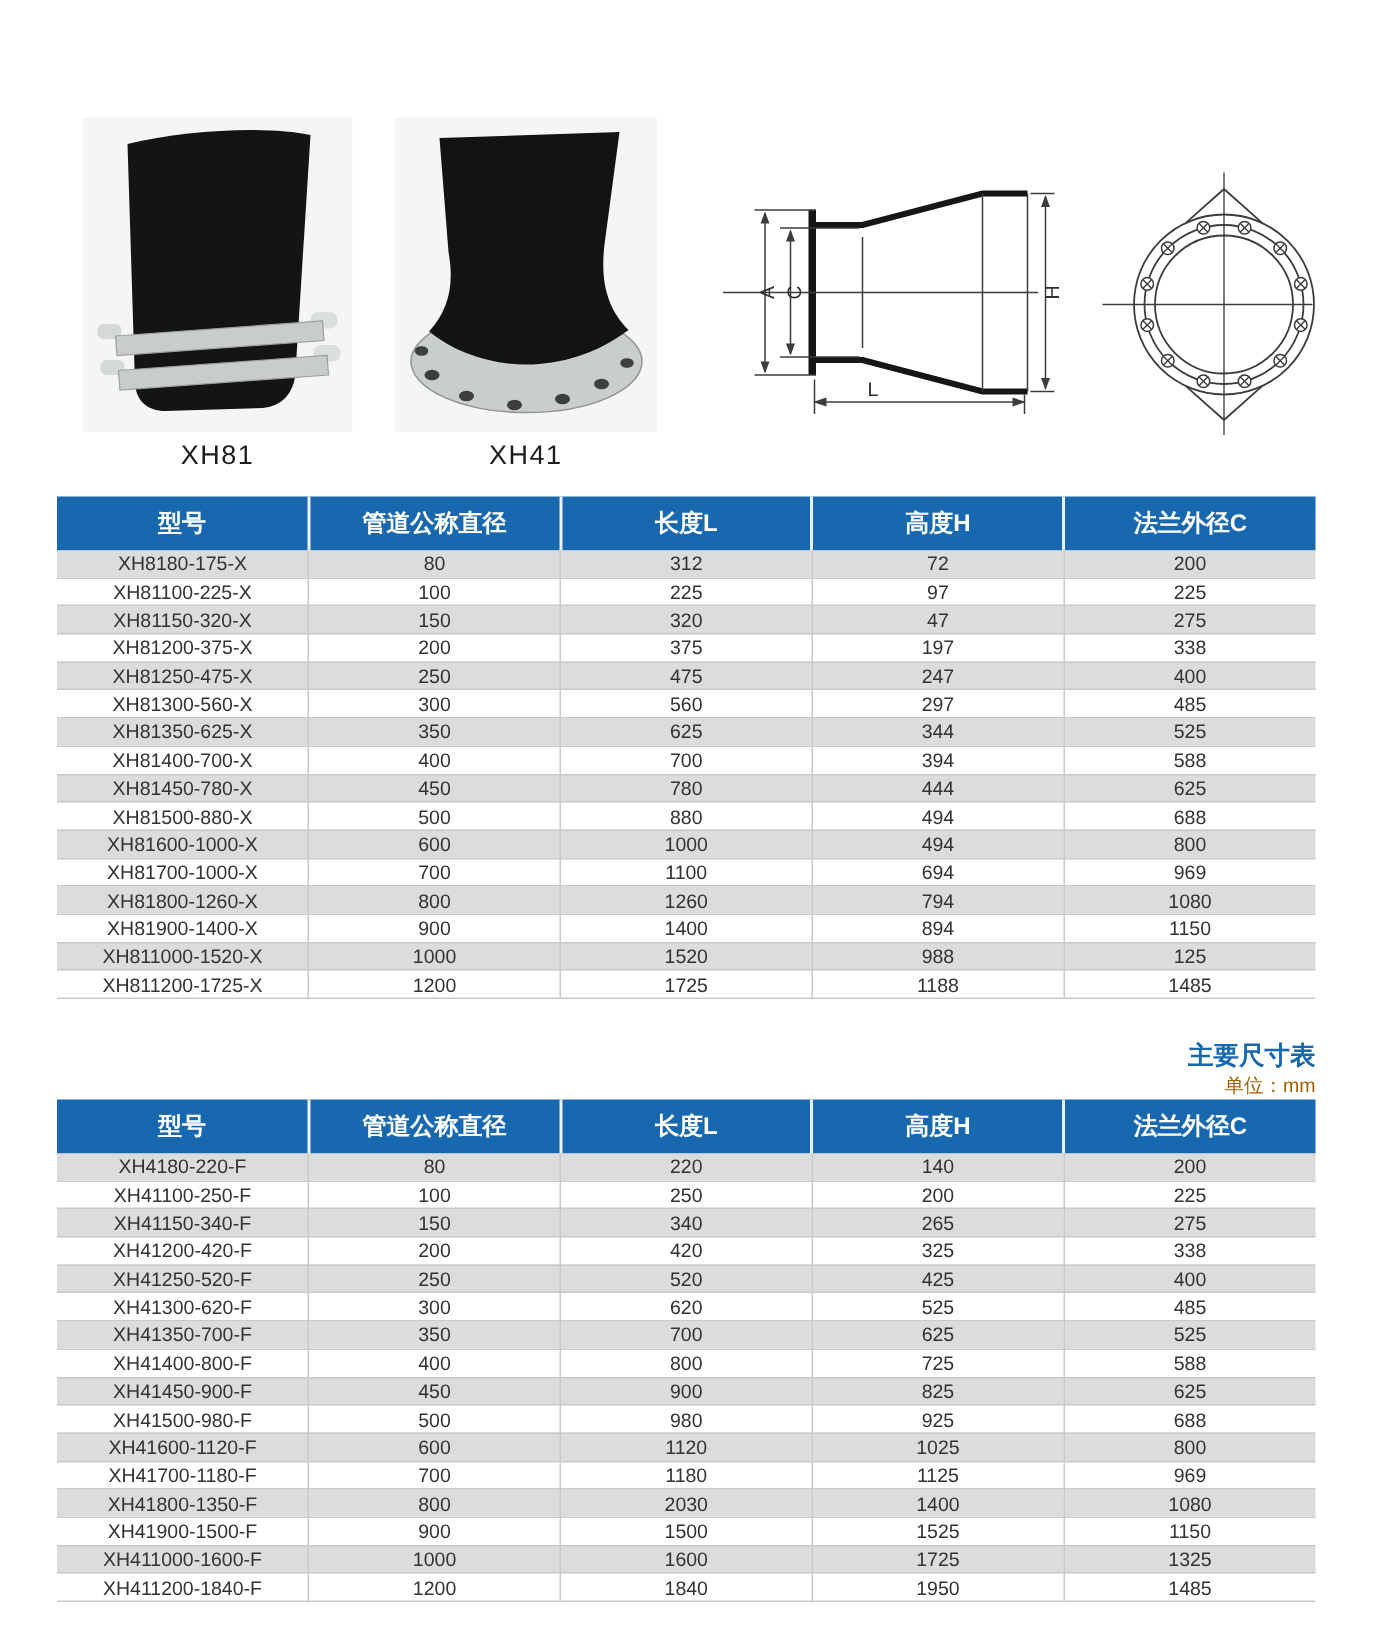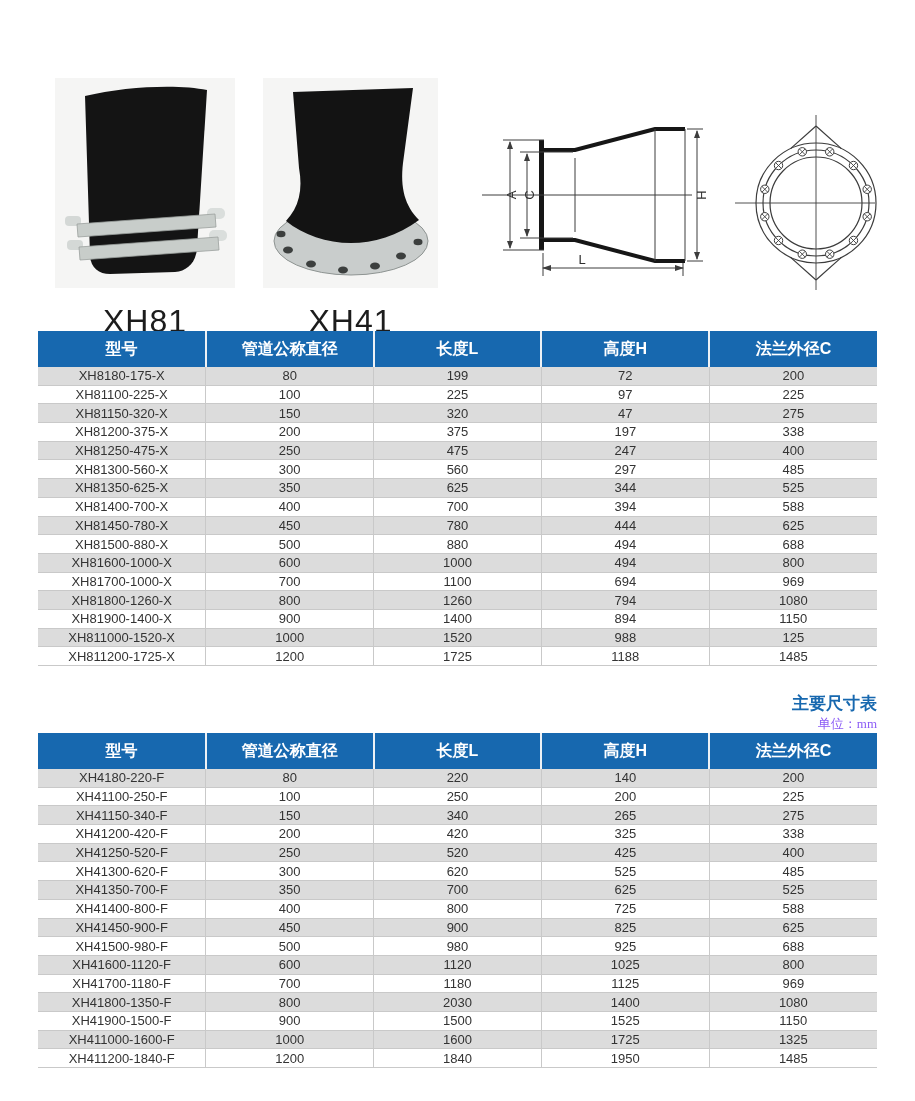--- a/index.html
+++ b/index.html
@@ -3,21 +3,21 @@
 <meta charset="utf-8">
 <style>
   html,body { margin:0; padding:0; background:#ffffff; }
   .page {
     position:relative; width:915px; height:1101px; background:#ffffff;
     font-family:"Liberation Sans", sans-serif; overflow:hidden;
   }
   
   .photo { position:absolute; margin:0; }
   .photo figcaption {
-    text-align:center; font-size:32px; color:#1c1c1c; margin-top:11px; letter-spacing:1px;
+    text-align:center; font-size:18px; color:#1c1c1c; margin-top:0; letter-spacing:1px;
   }
   .drawing { position:absolute; }
   
   .tbl-wrap { position:absolute; left:38px; width:839px; }
   table { border-collapse:collapse; table-layout:fixed; width:839px; }
   thead th {
     background:var(--header-blue,#1768af); color:#ffffff; font-size:16px; font-weight:bold;
     height:36px; border-left:2px solid #edf1f5; padding:0;
   }
   thead th:first-child { border-left:none; }
@@ -31,21 +31,21 @@
   tbody tr:nth-child(odd) td { background:var(--row-alt,#dcdcdc); }
   tbody tr:nth-child(even) td { background:#ffffff; }
   
   .divider {
     position:absolute; left:38px; top:692px; width:839px; height:32px;
     display:flex; justify-content:space-between; align-items:flex-end; padding-bottom:3px;
     box-sizing:border-box;
     flex-direction:column;
   }
   .divider .title { color:var(--title-blue,#1768af); font-size:17px; font-weight:bold; }
-  .divider .unit  { color:#8b5cf6; font-size:13px;font-family:Liberation Serif, serif; }
+  .divider .unit  { color:#a16207; font-size:13px; }
 </style>
 </head>
 <body>
 
 <div class="page">
 
   <figure class="photo" style="left:55px; top:78px; width:180px;">
     <svg width="180" height="210" viewBox="0 0 180 210">
       <rect x="0" y="0" width="180" height="210" fill="#f5f5f4"></rect>
       <path d="M30,18 C70,8 125,6 152,12 L142,170 C141,185 132,193 120,194 L55,196 C44,196 36,190 35,178 Z" fill="#141414"></path>
@@ -189,21 +189,21 @@
             <th>管道公称直径</th>
             <th>长度L</th>
             <th>高度H</th>
             <th>法兰外径C</th>
           </tr>
         </thead>
         <tbody>
           <tr>
             <td>XH8180-175-X</td>
             <td>80</td>
-            <td>199</td>
+            <td>312</td>
             <td>72</td>
             <td>200</td>
           </tr>
           <tr>
             <td>XH81100-225-X</td>
             <td>100</td>
             <td>225</td>
             <td>97</td>
             <td>225</td>
           </tr>

